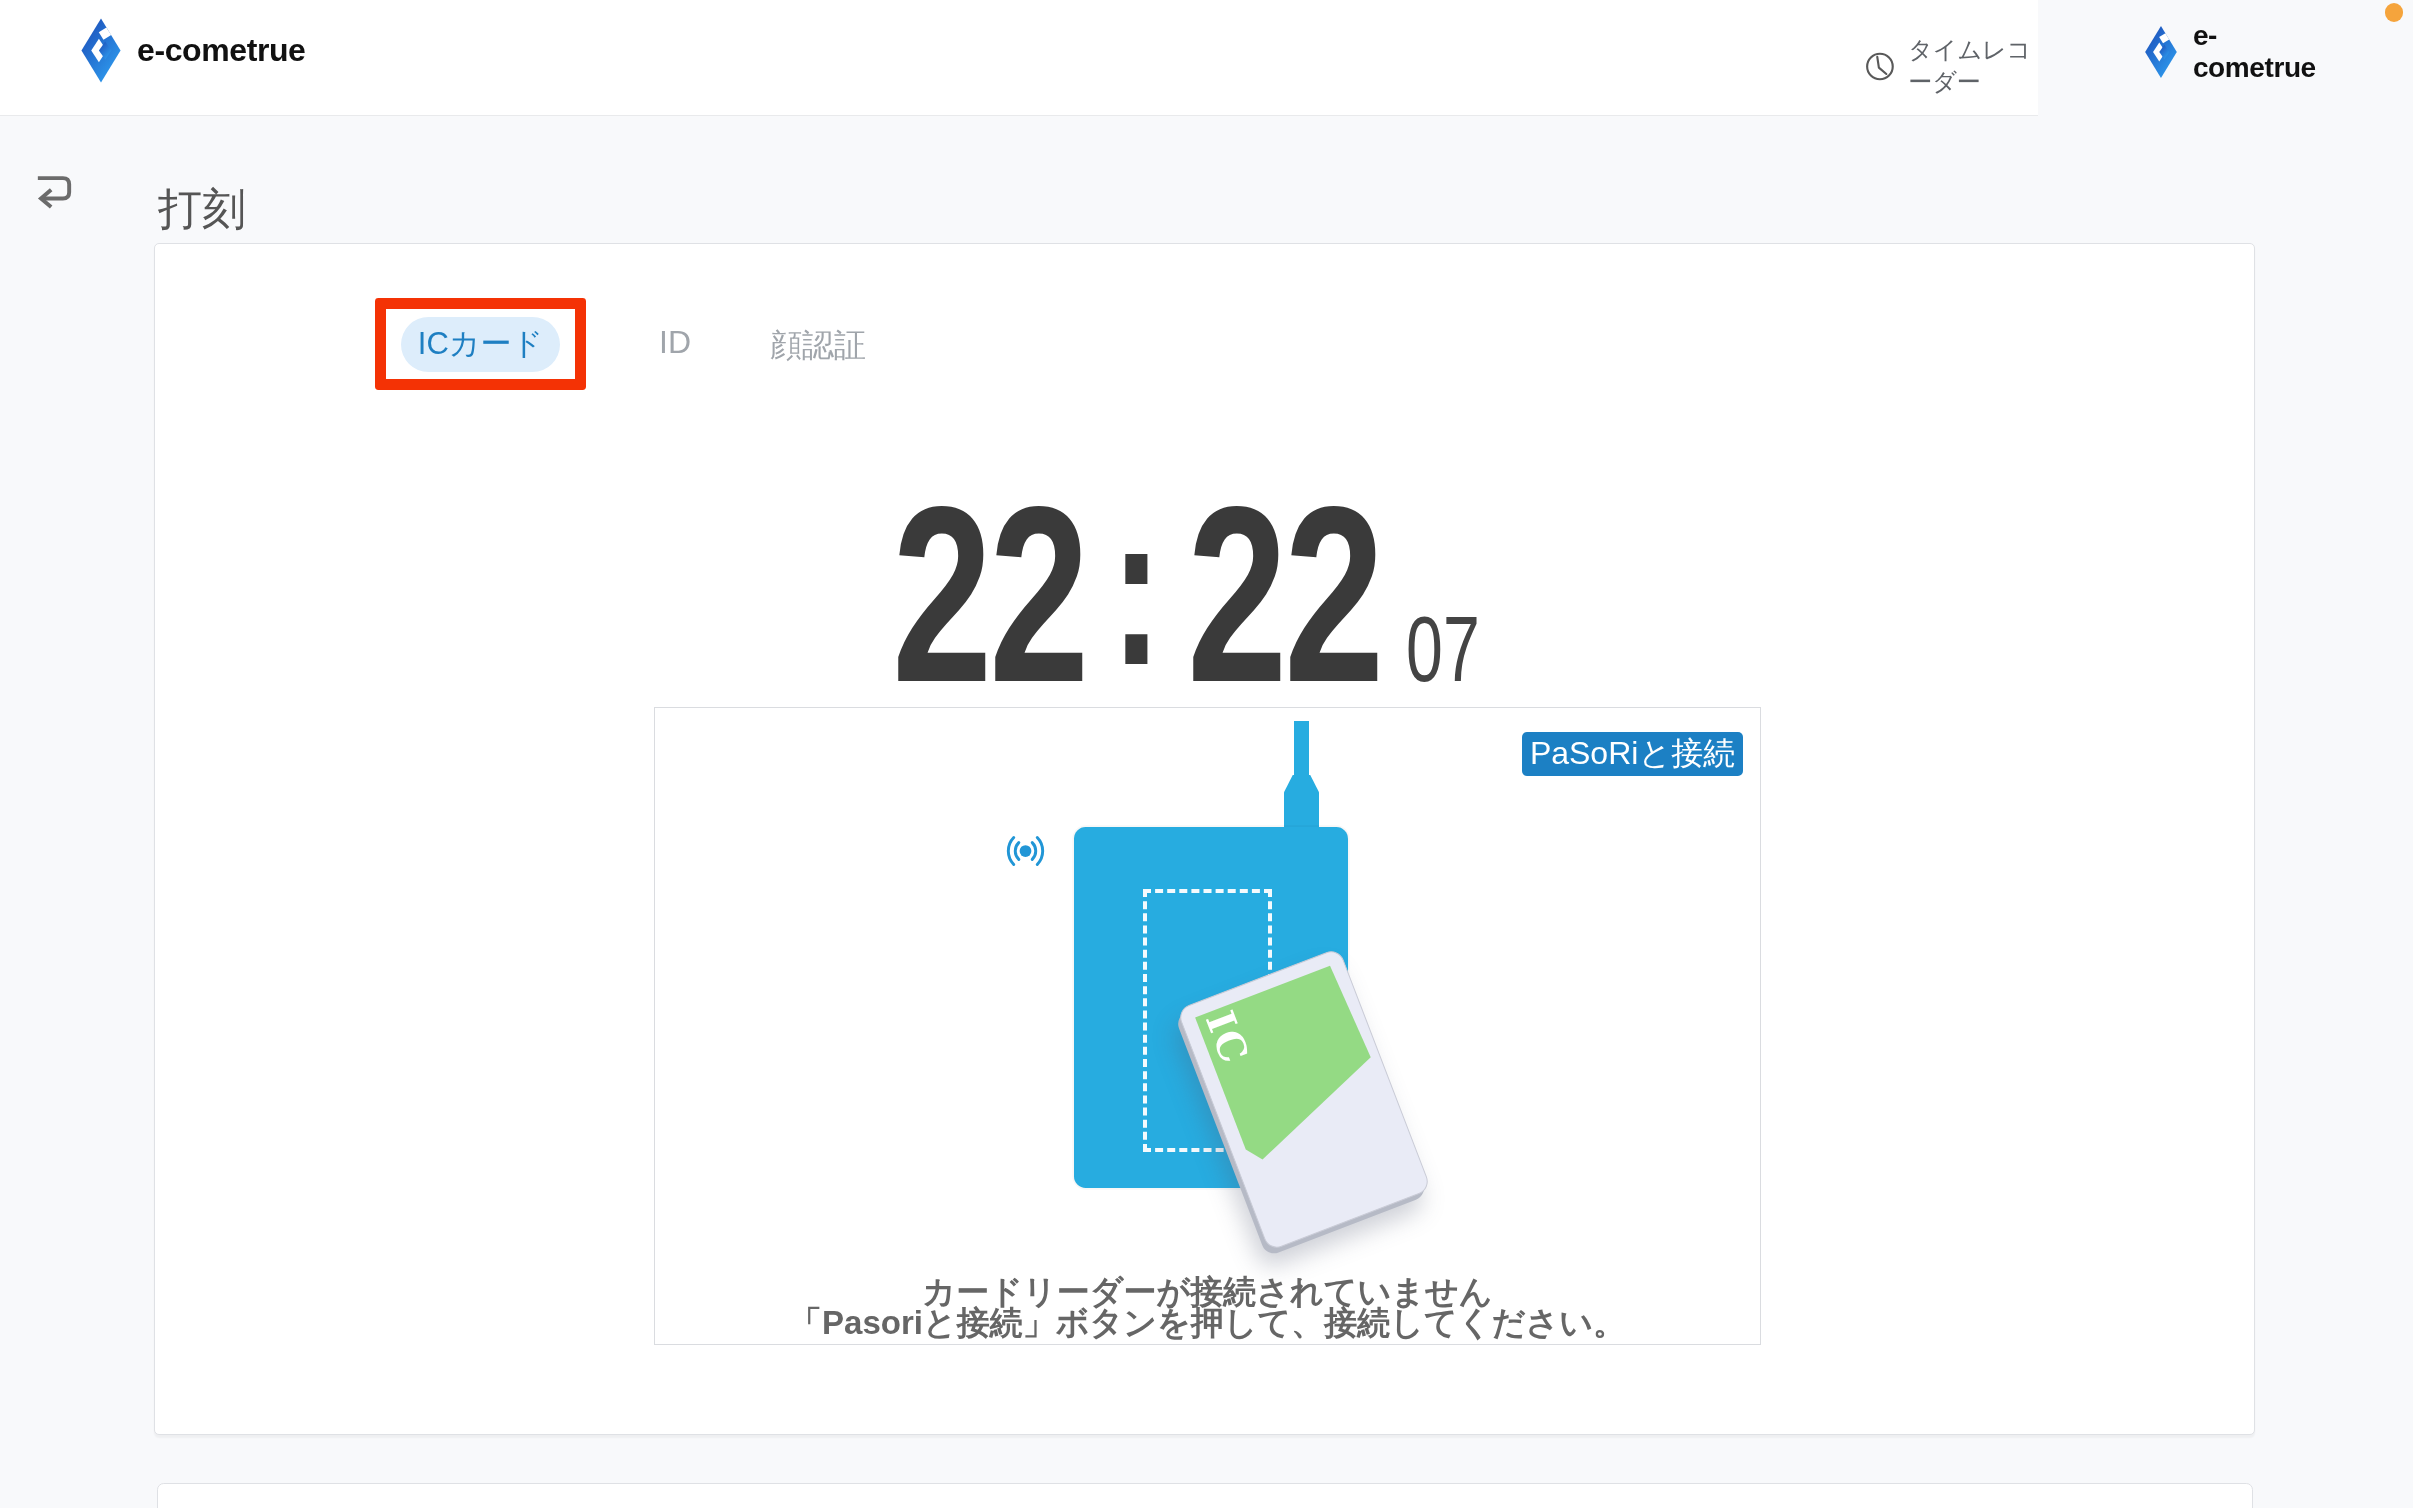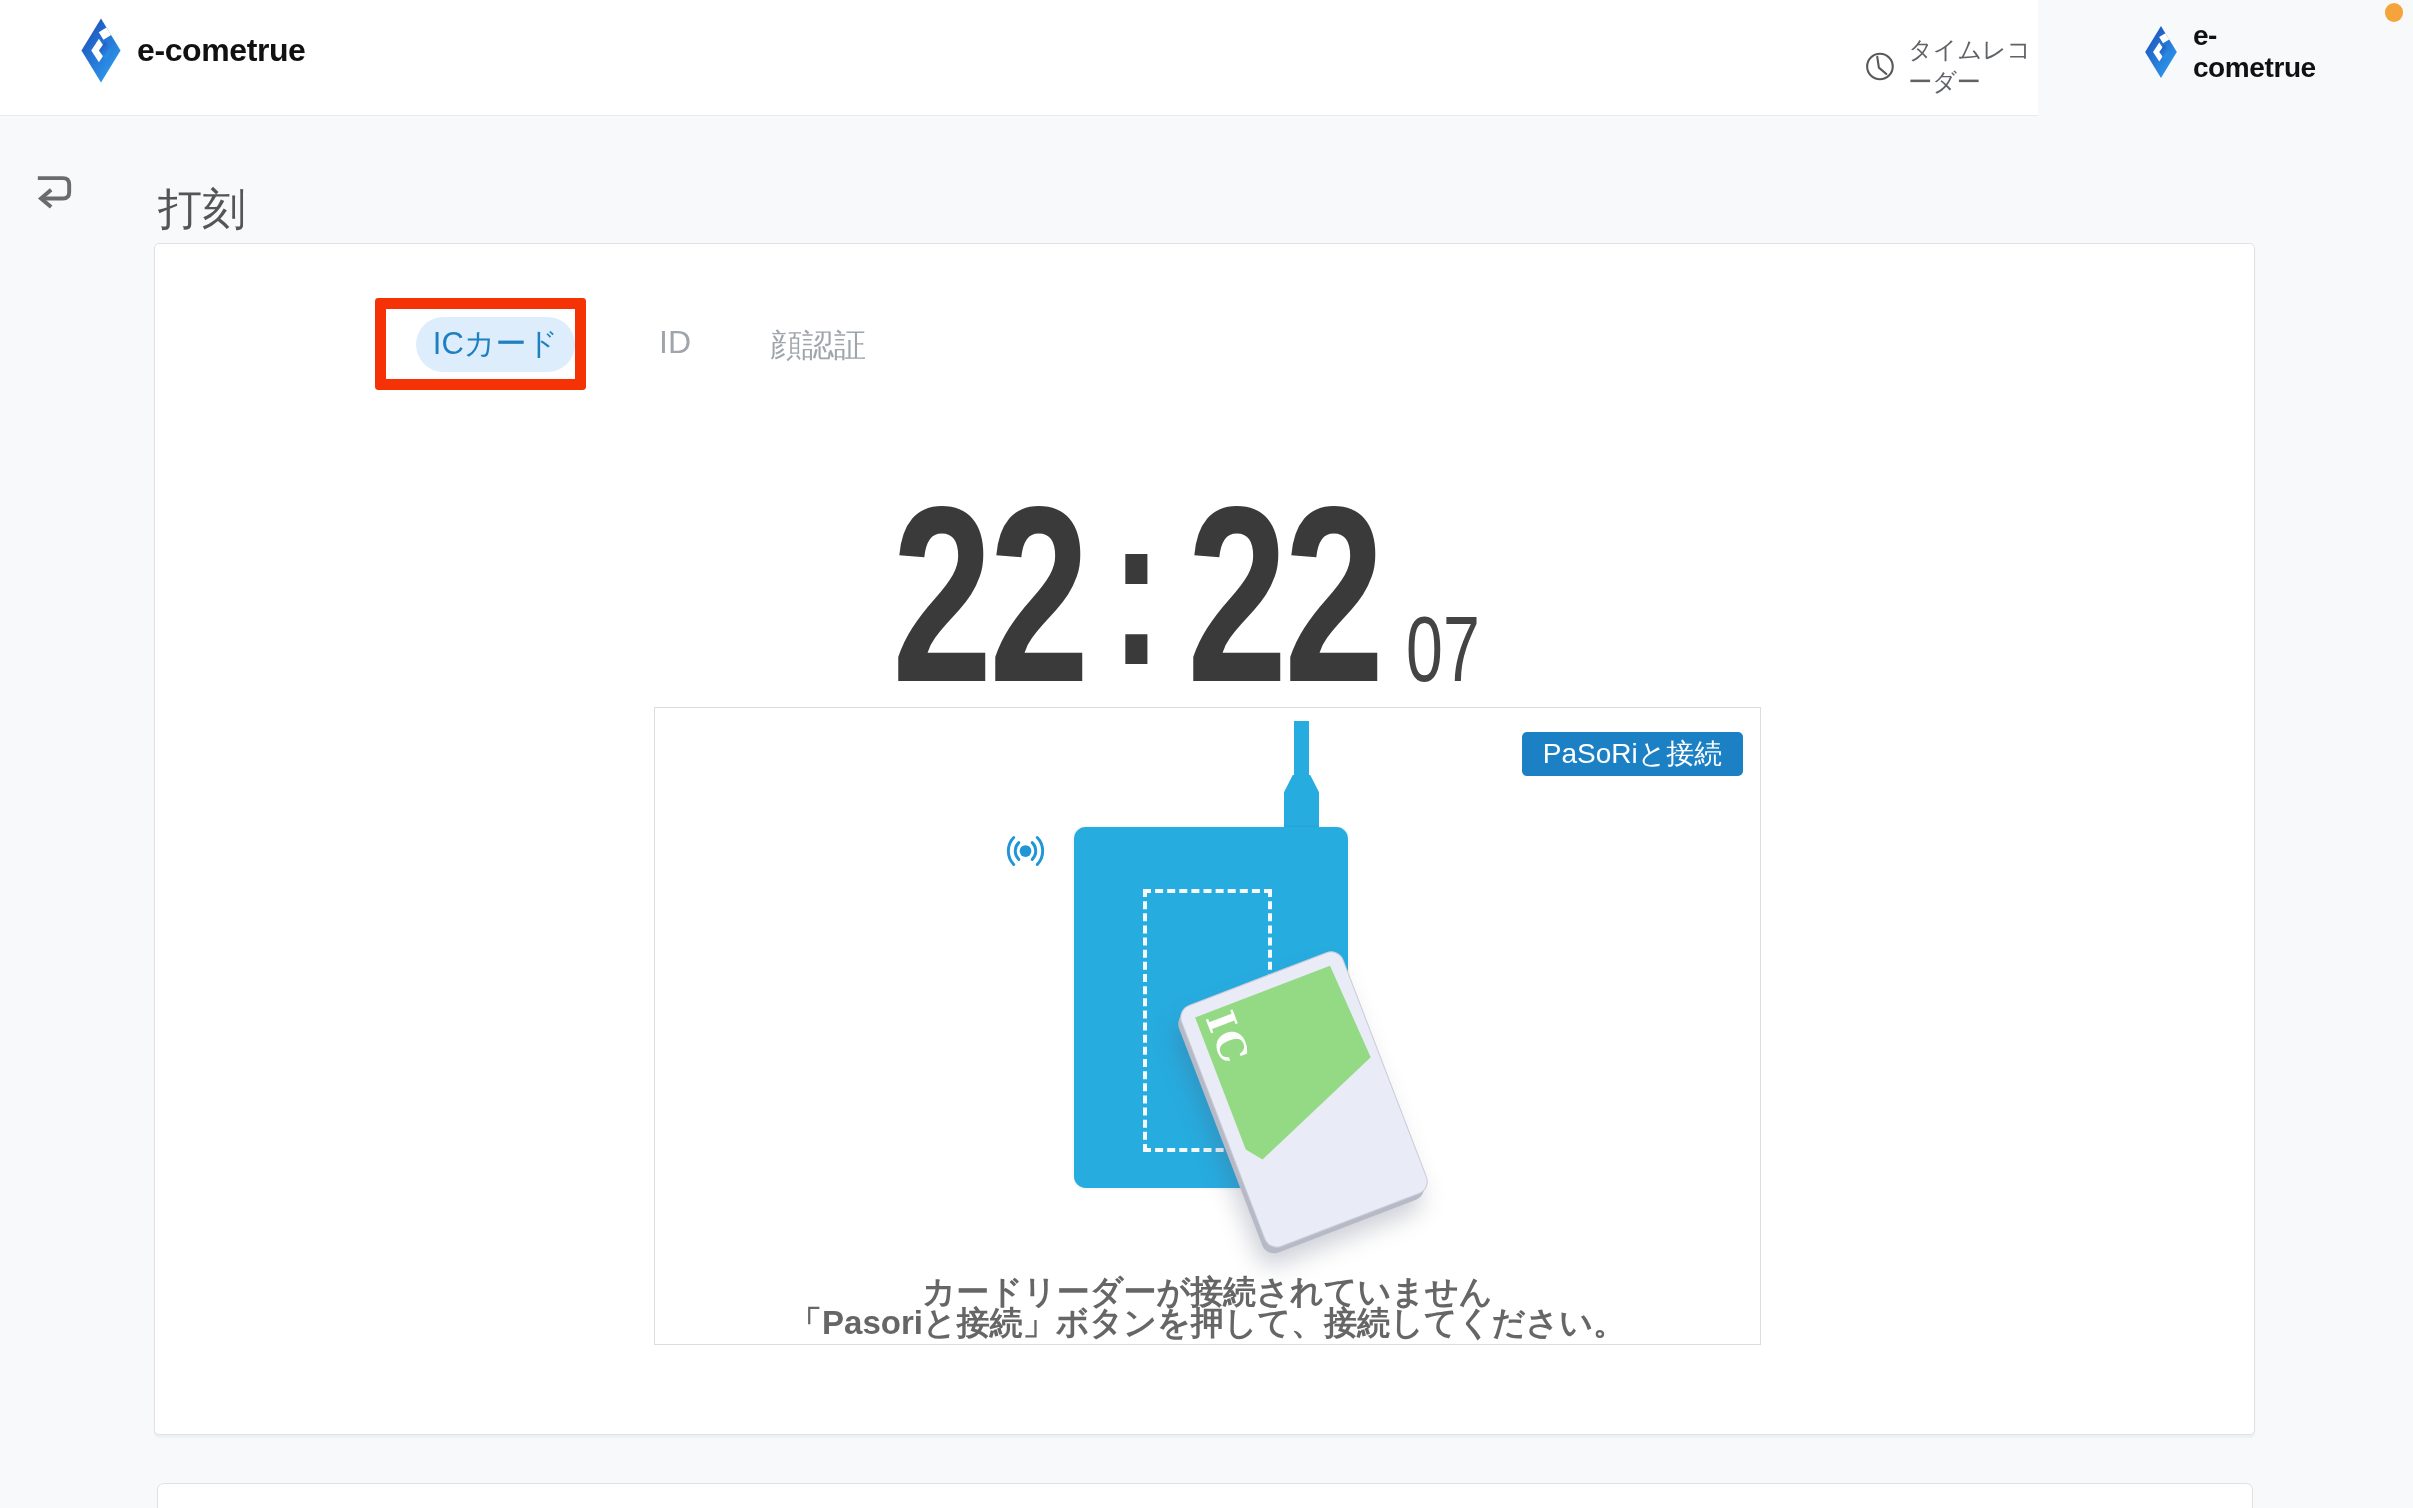--- a/index.html
+++ b/index.html
@@ -31,42 +31,42 @@
   .back-btn{position:absolute; left:30px; top:164px; width:47px; height:47px; cursor:pointer;}
   .page-title{position:absolute; left:158px; top:180px; font-size:44px; color:var(--ink-mid);}
 
   
   .card{position:absolute; left:154px; top:243px; width:2101px; height:1192px; background:#fff;
         border:1.7px solid var(--card-border); border-radius:5px; box-shadow:0 2.5px 1.7px rgba(0,0,0,.04);}
 
   
   .annotation-box{position:absolute; left:220px; top:54px; width:211px; height:92px;
         border:11.7px solid var(--annotation-red); border-radius:3.4px;
-        display:flex; align-items:center; justify-content:flex-end;}
+        display:flex; align-items:center; justify-content:center;}
   .tab-pill{width:159px; height:55px; background:var(--pill-bg); border-radius:28px;
         display:flex; align-items:center; justify-content:center;
         color:var(--tab-text); font-size:31px; cursor:pointer;}
   .tab-plain{position:absolute; top:80px; font-size:32px; color:var(--tab-gray); cursor:pointer;}
   .tab-id{left:469px; width:67px; text-align:right;}
   .tab-face{left:615px; width:134px; font-family:Liberation Serif, serif;}
 
   
   .date-line{position:absolute; left:665px; top:171px; font-size:37px; font-weight:bold;
              color:var(--ink-dark); letter-spacing:0.8px;}
   .time-row{position:absolute; left:737px; top:225px; display:flex; align-items:baseline;
             transform:scaleX(.72); transform-origin:left top; color:#3a3a3a;}
   .time-big{font-size:251px; line-height:1; font-weight:bold; letter-spacing:-5px;}
   .time-colon{font-size:218px; line-height:1; font-weight:bold; margin:0 34px; position:relative; top:-17px;}
   .time-sec{font-size:92px; line-height:1; font-weight:500; color:#444; margin-left:35px;}
 
   
   .panel{position:absolute; left:499px; top:463px; width:1107px; height:638px; background:#fff;
          border:1.7px solid #dadce0;}
   .connect-btn{position:absolute; left:867px; top:23.5px; width:221px; height:44px;
-         background:var(--button-blue); border:none; border-radius:5px; color:#fff; font-size:28px;
+         background:var(--button-blue); border:none; border-radius:5px; color:#fff; font-size:32px;
          font-family:inherit; display:flex; align-items:center; justify-content:center; cursor:pointer;}
   .cable-stem{position:absolute; left:639px; top:13.4px; width:15px; height:57px; background:var(--reader-blue);}
   .cable-plug{position:absolute; left:629px; top:67px; width:35px; height:54px; background:var(--reader-blue);
          clip-path:polygon(25% 0,75% 0,100% 32%,100% 100%,0 100%,0 32%);}
   .reader{position:absolute; left:419px; top:119px; width:274px; height:361px; background:var(--reader-blue);
          border-radius:11.7px; box-shadow:0 0 0 1.7px rgba(0,0,0,0.03);}
   .dash-slot{position:absolute; left:69px; top:62px; width:129px; height:263px;
          border:4.2px dashed rgba(255,255,255,.95);}
   .signal{position:absolute; left:347px; top:127px; width:47px; height:32px;}
   .ic-card{position:absolute; left:562px; top:262px; width:174px; height:259px;

